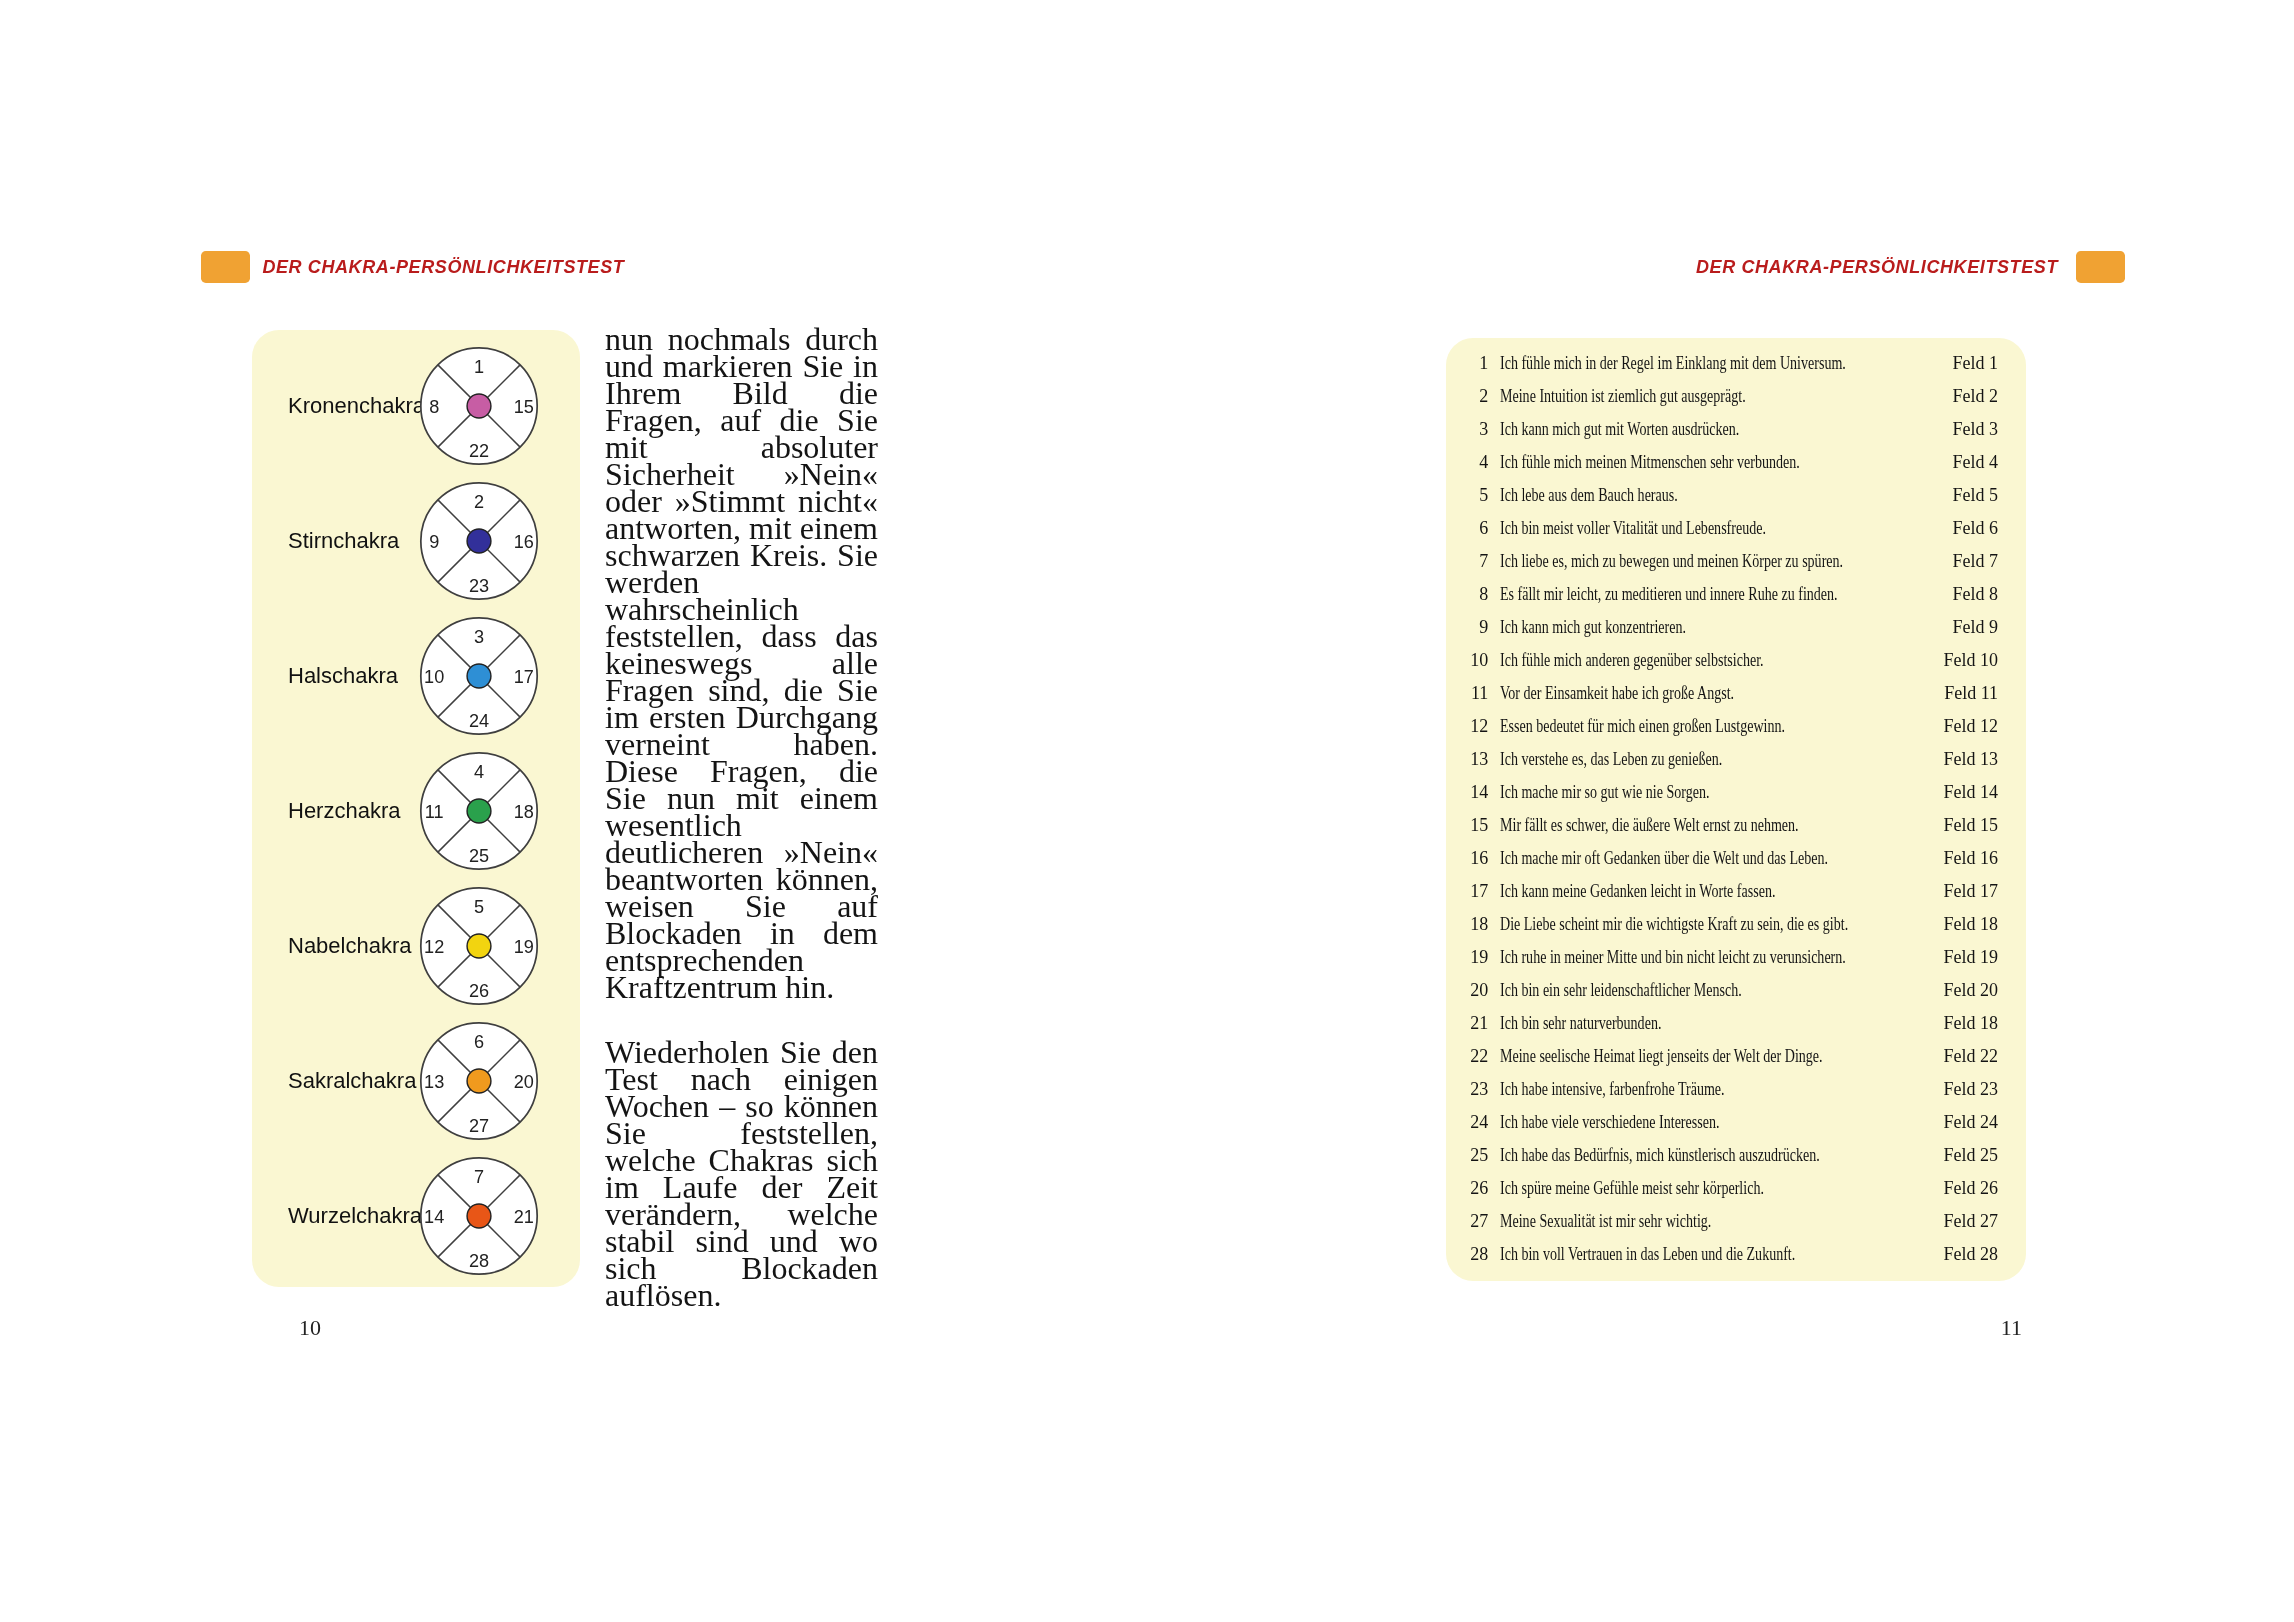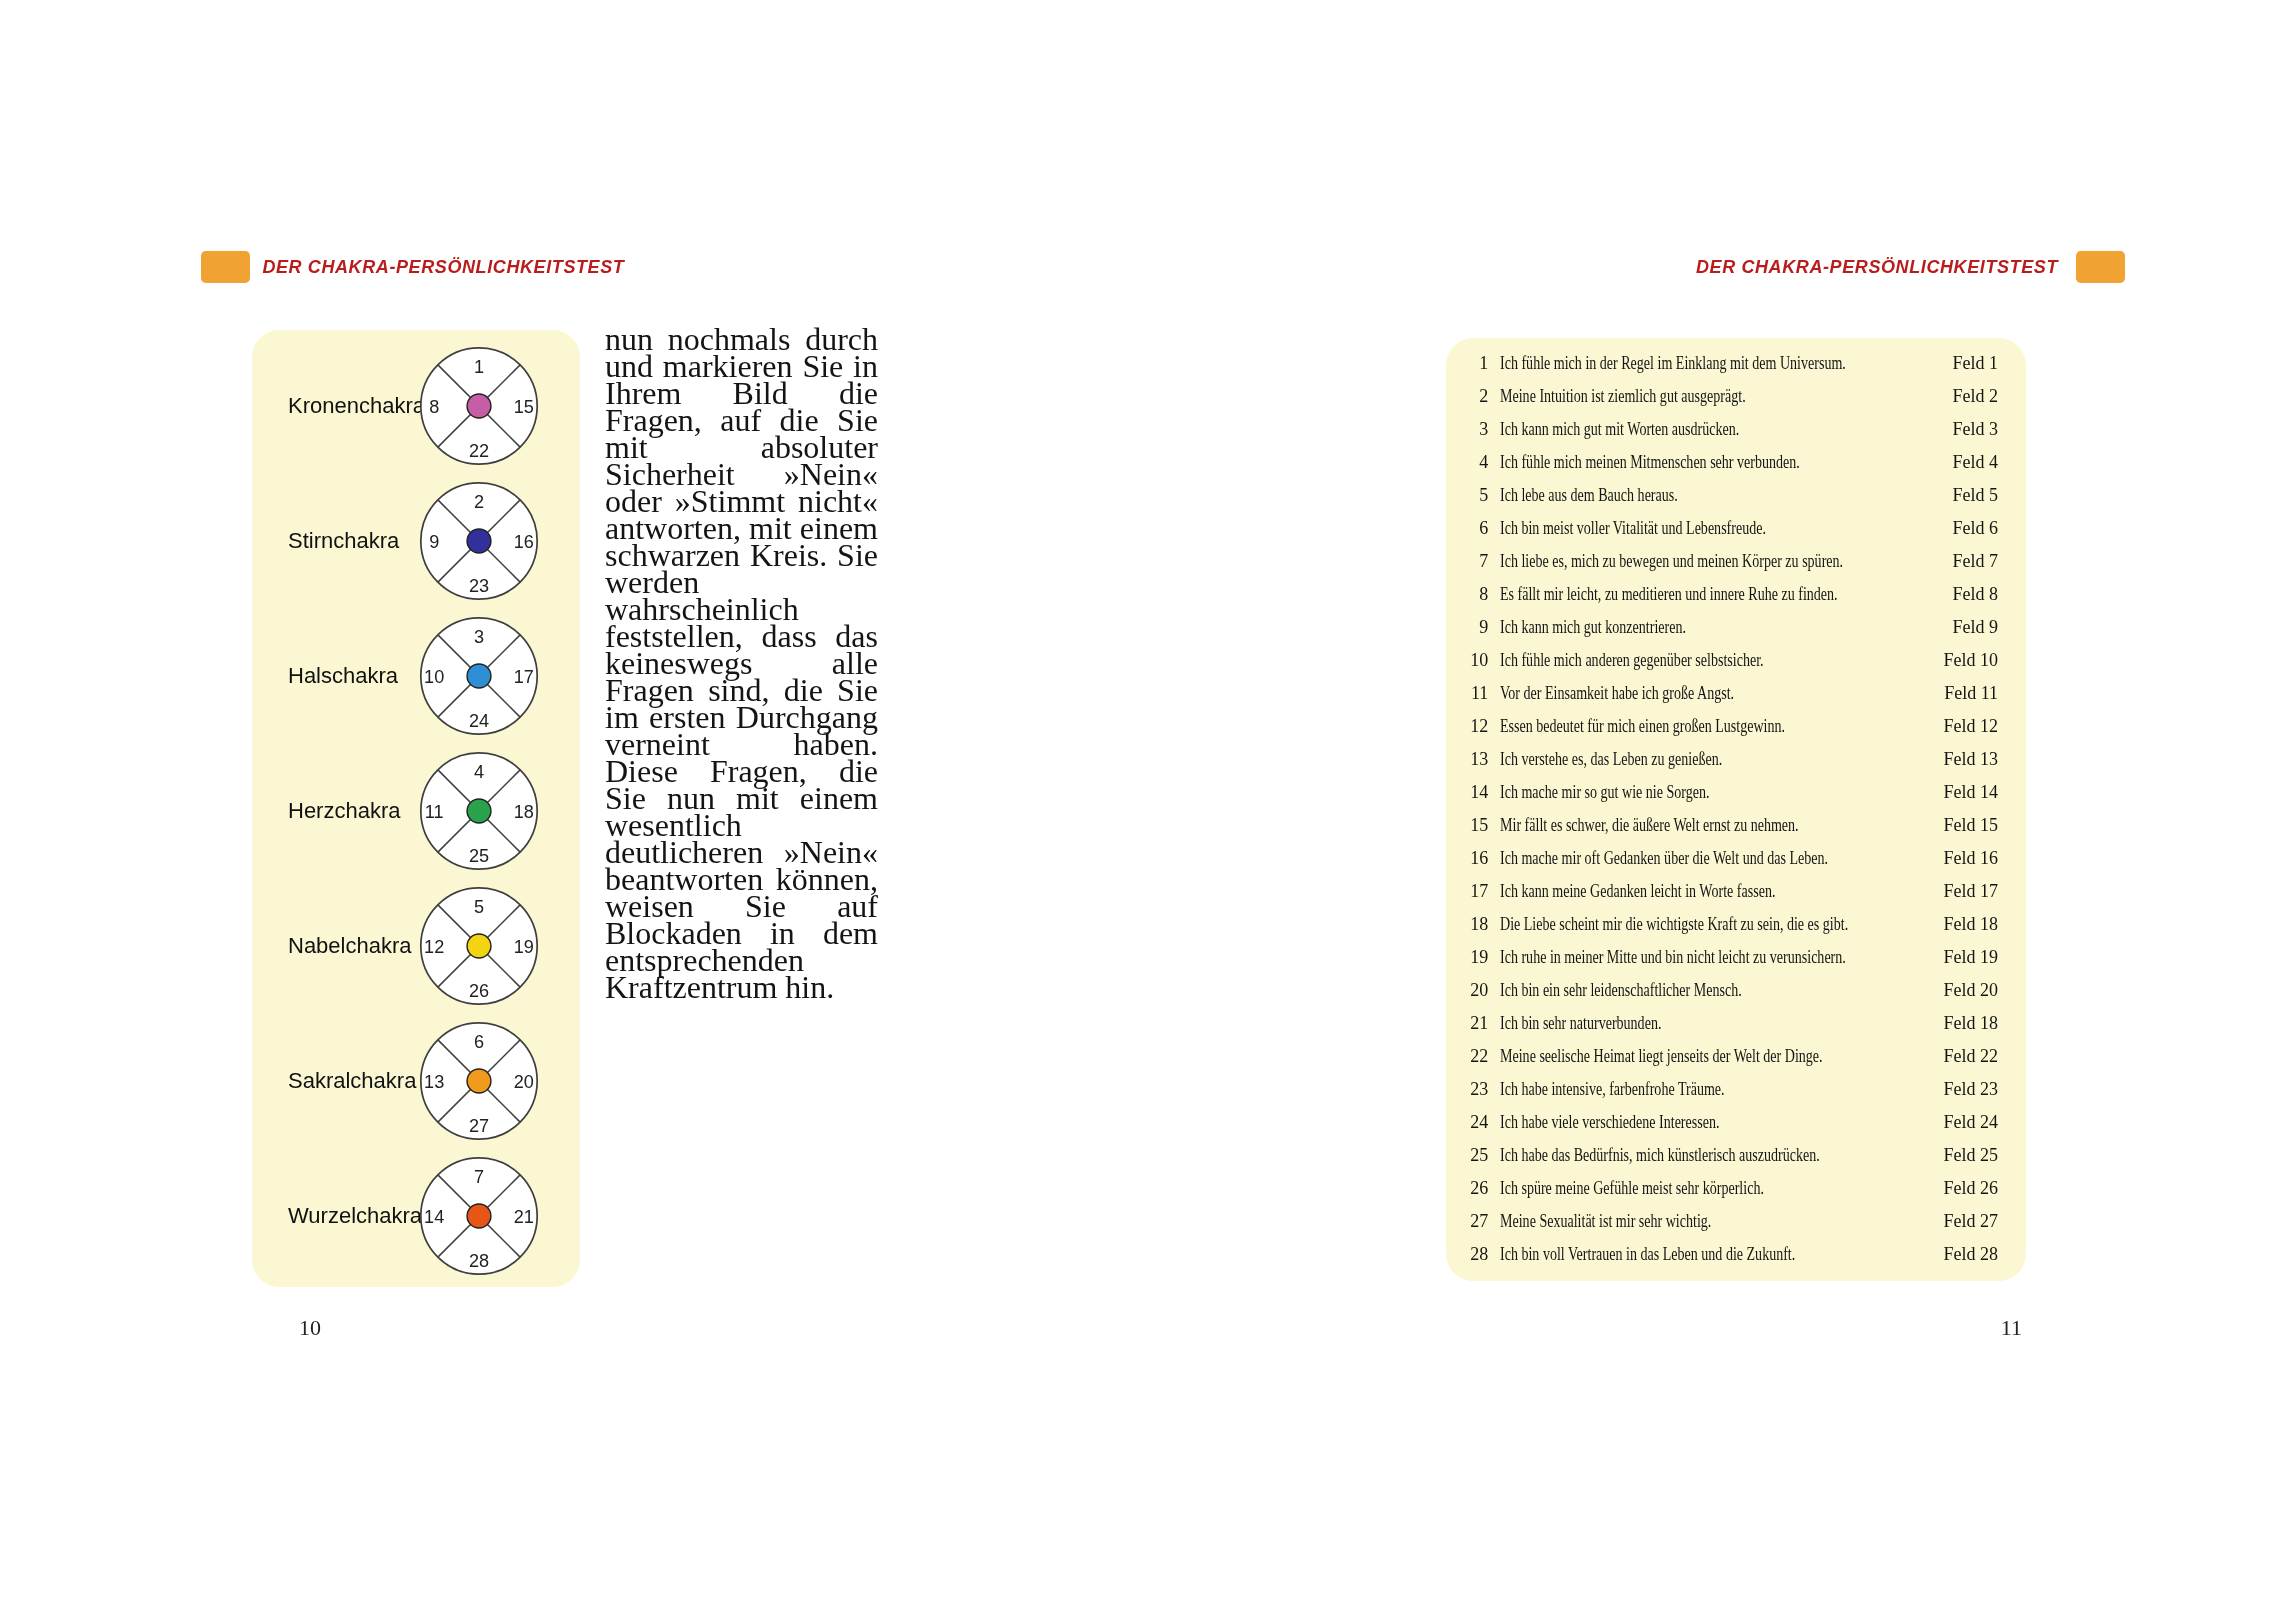--- a/index.html
+++ b/index.html
@@ -182,20 +182,21 @@
       <text class="n-top" x="65" y="30" text-anchor="middle">7</text>
       <text class="n-left" x="18" y="72" text-anchor="middle">14</text>
       <text class="n-right" x="112" y="72" text-anchor="middle">21</text>
       <text class="n-bottom" x="65" y="118" text-anchor="middle">28</text>
     </svg>
   </div>
 </div>
 
   <div class="body-text">
     <p>nun nochmals durch und markieren Sie in Ihrem Bild die Fragen, auf die Sie mit absoluter Sicherheit »Nein« oder »Stimmt nicht« antworten, mit einem schwarzen Kreis. Sie werden wahrscheinlich feststellen, dass das keineswegs alle Fragen sind, die Sie im ersten Durchgang verneint haben. Diese Fragen, die Sie nun mit einem wesentlich deutlicheren »Nein« beantworten können, weisen Sie auf Blockaden in dem entsprechenden Kraftzentrum hin.</p>
+    <p>Wiederholen Sie den Test nach einigen Wochen – so können Sie feststellen, welche Chakras sich im Laufe der Zeit verändern, welche stabil sind und wo sich Blockaden auflösen.</p>
   </div>
 
   <div class="question-panel" id="question-list">
   <div class="q-row">
     <span class="q-num">1</span>
     <span class="q-text">Ich fühle mich in der Regel im Einklang mit dem Universum.</span>
     <span class="q-feld">Feld 1</span>
   </div>
 
   <div class="q-row">

